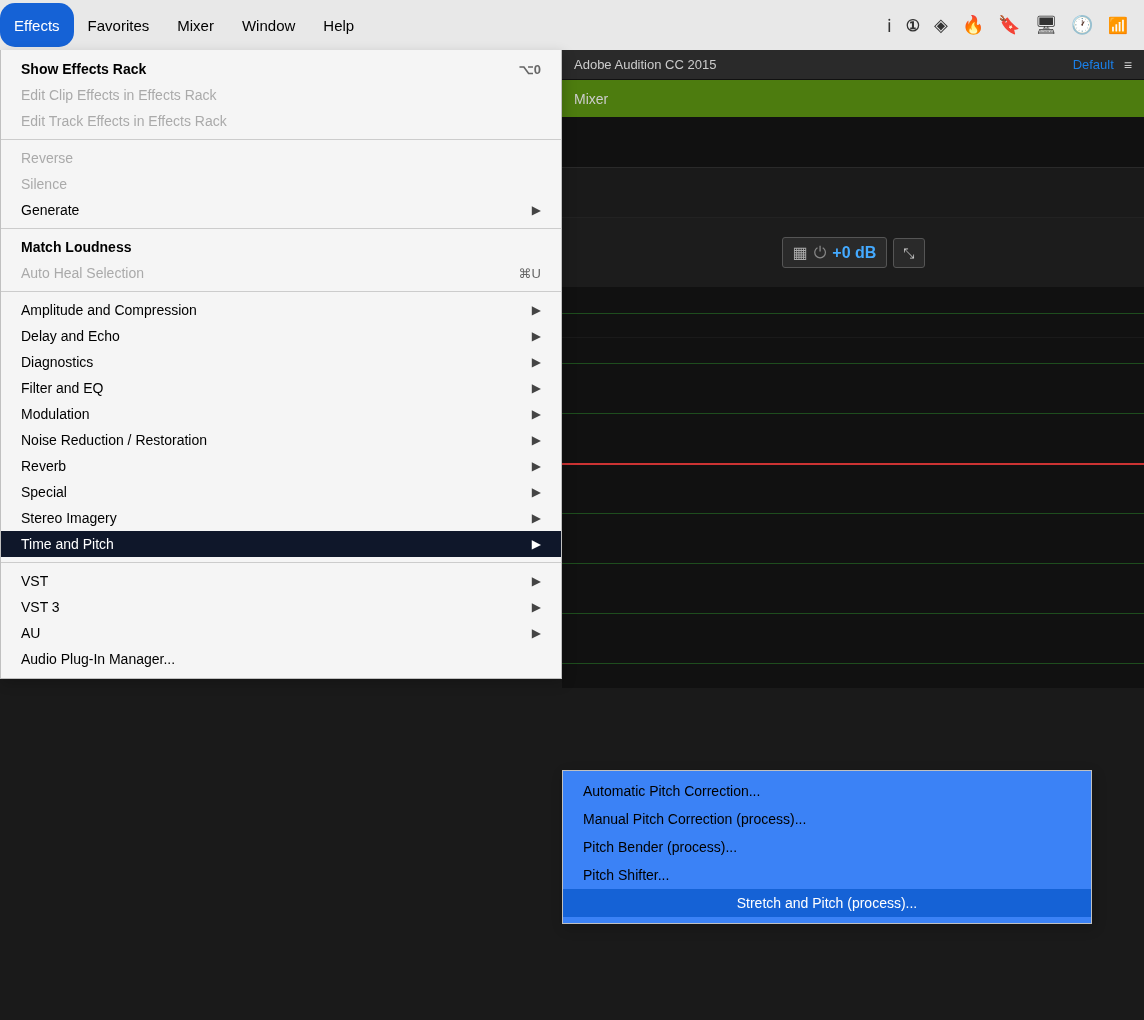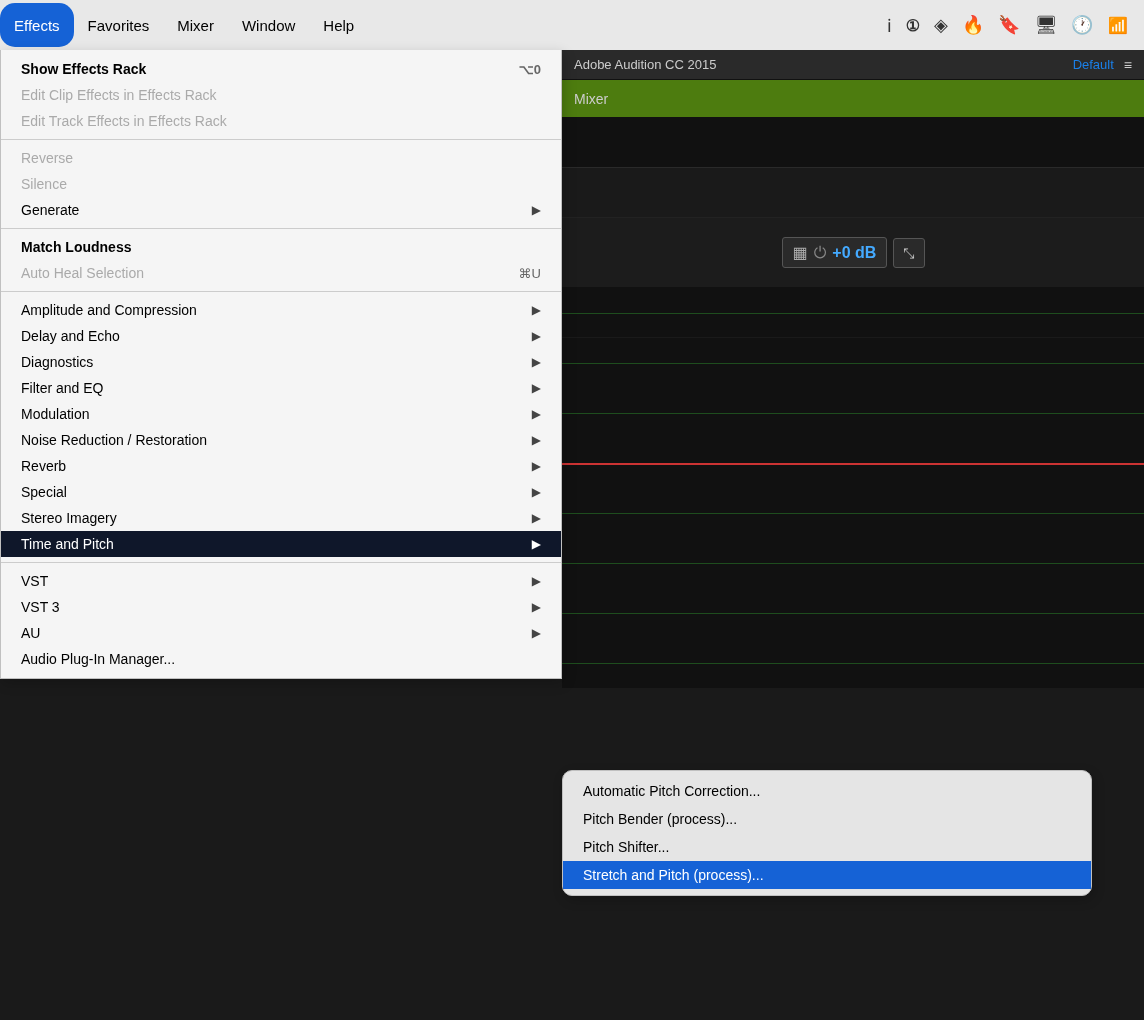--- a/index.html
+++ b/index.html
@@ -104,39 +104,40 @@
     .dropdown-item.active .arrow {
       color: #fff;
     }
 
     
     .submenu {
       position: absolute;
       top: 770px;
       left: 562px;
       width: 530px;
-      background: #e5e5e5;
+      background: #3b82f6;
       border: 1px solid #c0c0c0;
       z-index: 300;
       padding: 6px 0;
       box-shadow: 2px 4px 12px rgba(0,0,0,0.2);
-      border-radius: 10px;
+      border-radius: 0;
     }
     .submenu-item {
       display: flex;
       align-items: center;
       padding: 6px 20px;
       font-size: 14px;
       color: #000;
       cursor: pointer;
       min-height: 28px;
     }
     .submenu-item.active {
       background: #1562d6;
       color: #fff;
+      justify-content: center;
     }
 
     
     .audition-panel {
       position: absolute;
       top: 50px;
       left: 562px;
       right: 0;
       bottom: 0;
       background: #1a1a1a;
@@ -362,20 +363,23 @@
     </div>
 
   </div>
 </div>
 
 <div class="submenu">
   <div class="submenu-item">
     <span>Automatic Pitch Correction...</span>
   </div>
   <div class="submenu-item">
+    <span>Manual Pitch Correction (process)...</span>
+  </div>
+  <div class="submenu-item">
     <span>Pitch Bender (process)...</span>
   </div>
   <div class="submenu-item">
     <span>Pitch Shifter...</span>
   </div>
   <div class="submenu-item active">
     <span>Stretch and Pitch (process)...</span>
   </div>
 </div>
 

